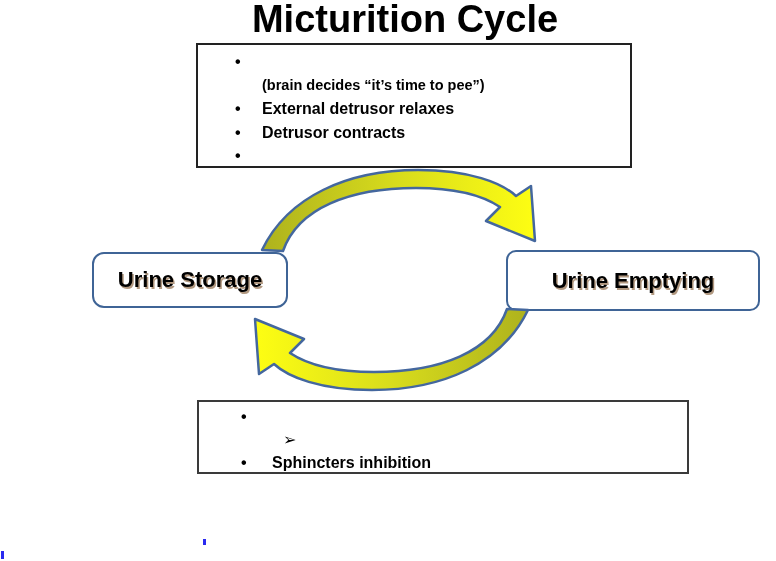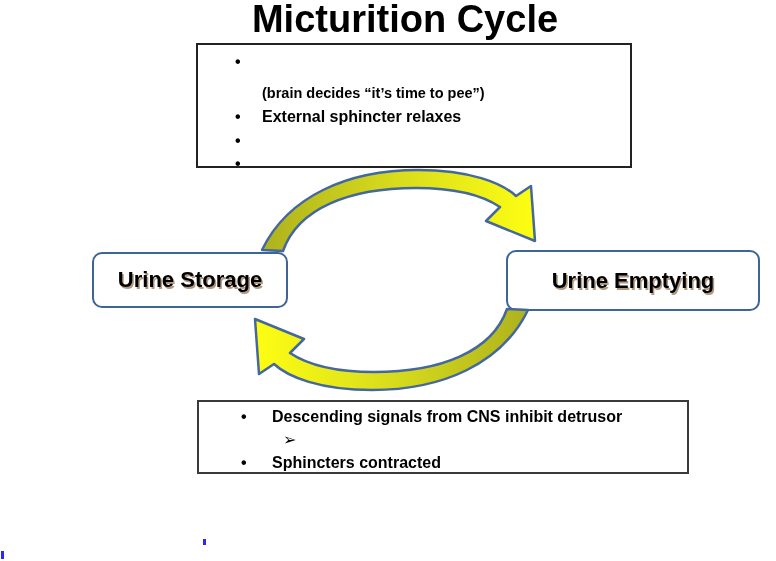--- a/index.html
+++ b/index.html
@@ -17,29 +17,29 @@
   .box-top{
     left:196px;top:43px;width:436px;height:125px;border:2px solid #222222;padding-top:5px;
   }
   .box-bottom{
     left:197px;top:400px;width:492px;height:74px;border:2px solid #3a3a3a;padding-top:3px;
   }
   .row{display:flex;align-items:baseline;font-size:16px;font-weight:bold;line-height:23.5px;white-space:nowrap;}
   .box-bottom .row{line-height:23px;}
   .row .bullet{margin-left:37px;width:27px;flex:0 0 auto;}
   .box-bottom .row .bullet{margin-left:42px;width:31px;}
-  .row.sub .text{font-size:14.5px;margin-top:8px;}
+  .row.sub .text{font-size:14.5px;}
   .row.arrowitem .bullet{margin-left:84px;width:auto;}
   .node{
     position:absolute;background:#fff;border:2.5px solid #3f6496;border-radius:10px;
     display:flex;align-items:center;justify-content:center;box-sizing:border-box;
     font-size:22px;font-weight:bold;white-space:nowrap;
     text-shadow:1.5px 1.5px 0.5px rgba(115,70,25,0.55);
   }
-  .node-storage{left:92px;top:252px;width:196px;height:56px;}
+  .node-storage{left:92px;top:252px;width:196px;height:56px;border-radius:12px;}
   .node-emptying{left:506px;top:250px;width:254px;height:61px;justify-content:center;}
   .cycle-svg{position:absolute;left:0;top:0;width:776px;height:561px;pointer-events:none;}
   .stray{position:absolute;background:#2a2af0;}
   .stray-1{left:203px;top:539px;width:3px;height:6px;}
   .stray-2{left:1px;top:551px;width:3px;height:8px;}
 </style>
 </head>
 <body>
 
 <div class="title">Micturition Cycle</div>
@@ -47,24 +47,25 @@
 <div class="steps-box box-top">
   <div class="row">
     <span class="bullet">•</span>
   </div>
   <div class="row sub">
     <span class="bullet"></span>
     <span class="text">(brain decides “it’s time to pee”)</span>
   </div>
   <div class="row">
     <span class="bullet">•</span>
-    <span class="text">External sphincter relaxes</span>
+    <span class="text">External detrusor relaxes</span>
   </div>
   <div class="row">
     <span class="bullet">•</span>
+    <span class="text">Detrusor contracts</span>
   </div>
   <div class="row">
     <span class="bullet">•</span>
   </div>
 </div>
 
 <div class="node node-storage">
   <span>Urine Storage</span>
 </div>
 
@@ -90,25 +91,24 @@
       C 350 188 298 208 283 251
       Z"></path>
   </defs>
   <use href="#cycArrow" fill="url(#arrowGrad)" stroke="#44679e" stroke-width="2.5" stroke-linejoin="round"></use>
   <use href="#cycArrow" fill="url(#arrowGrad)" stroke="#44679e" stroke-width="2.5" stroke-linejoin="round" transform="rotate(180 395 280)"></use>
 </svg>
 
 <div class="steps-box box-bottom">
   <div class="row">
     <span class="bullet">•</span>
-    <span class="text">Descending signals from CNS inhibit detrusor</span>
   </div>
   <div class="row arrowitem">
     <span class="bullet">➢</span>
   </div>
   <div class="row">
     <span class="bullet">•</span>
-    <span class="text">Sphincters contracted</span>
+    <span class="text">Sphincters inhibition</span>
   </div>
 </div>
 
 <div class="stray stray-1"></div>
 <div class="stray stray-2"></div>
 
 </body></html>

